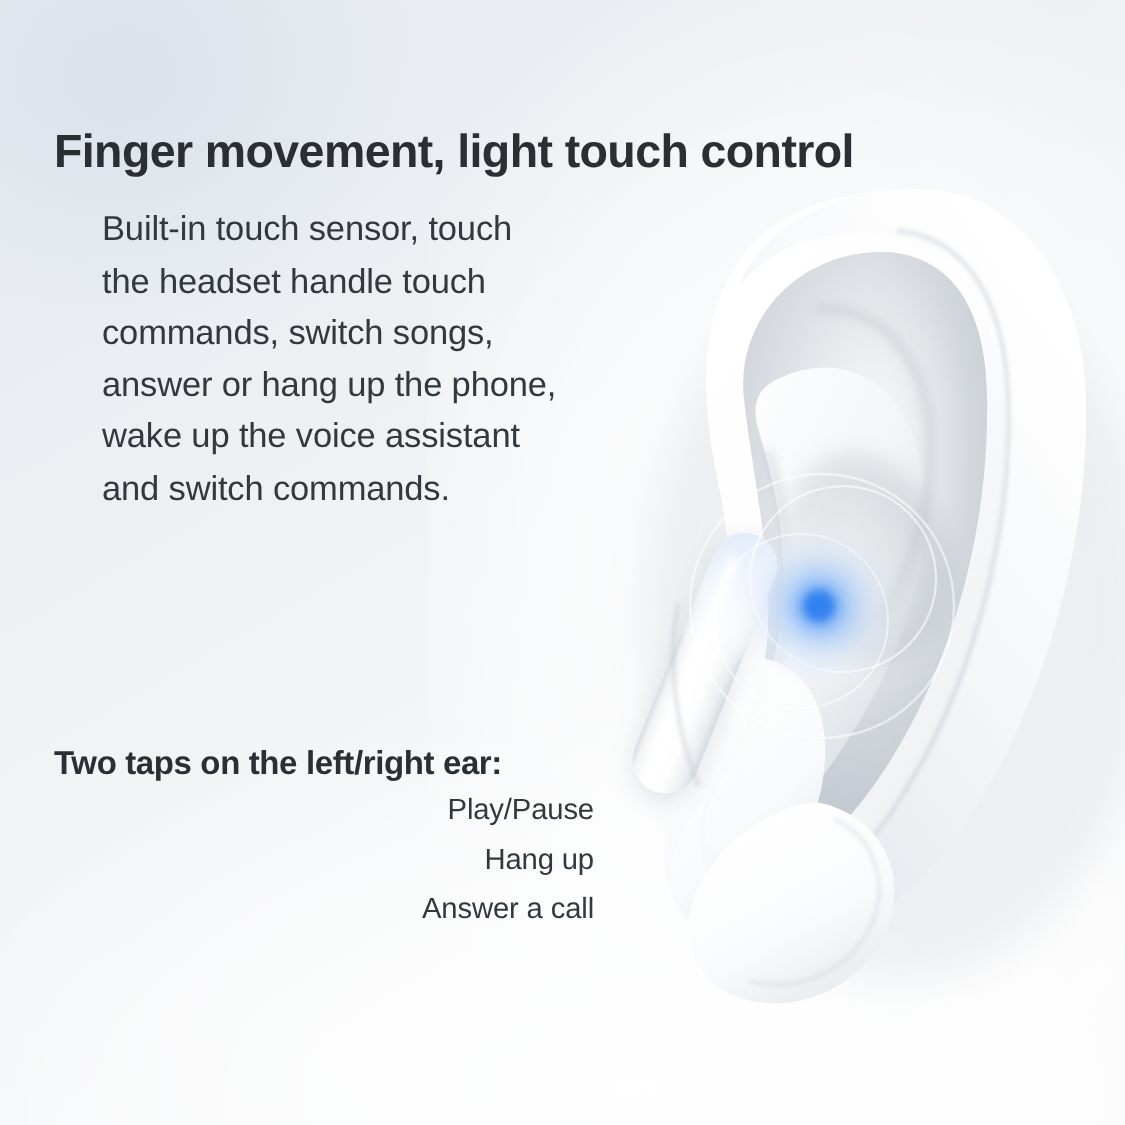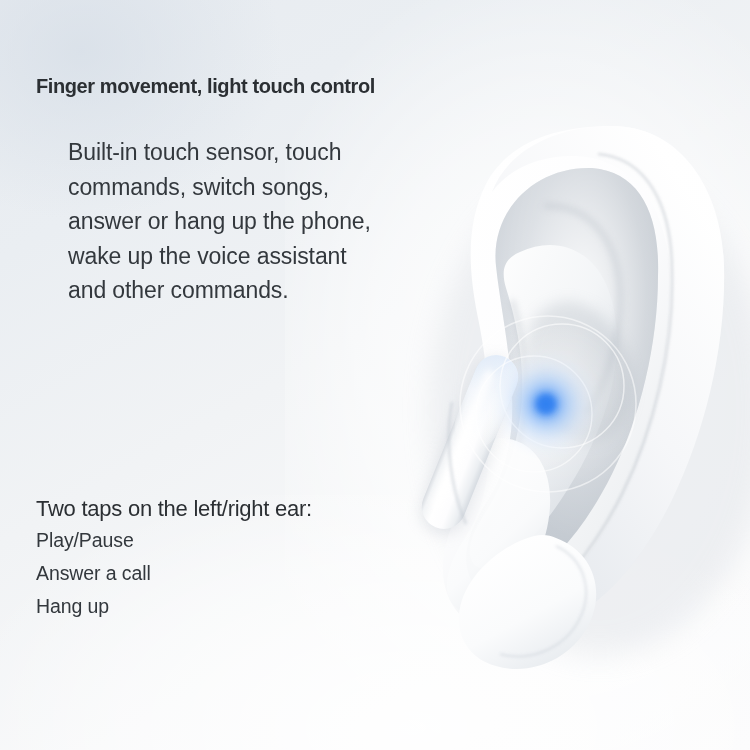--- a/index.html
+++ b/index.html
@@ -75,21 +75,21 @@
     left: 0; top: 0;
     width: 750px;
     height: 750px;
   }
 
   .headline {
     position: absolute;
     left: 36px;
     top: 62px;
     width: 600px;
-    font-size: 20px;
+    font-size: 31px;
     font-weight: bold;
     letter-spacing: -0.4px;
     color: #2b2f33;
     line-height: 1.15;
   }
 
   .body-copy {
     position: absolute;
     left: 36px;
     top: 112px;
@@ -101,34 +101,35 @@
     letter-spacing: -0.1px;
   }
   .body-copy .ln { display: block; white-space: pre; margin-left: 32px; }
 
   .subhead {
     position: absolute;
     left: 36px;
     top: 478px;
     width: 420px;
     font-size: 22px;
-    font-weight: normal;
+    font-weight: bold;
     letter-spacing: -0.25px;
     color: #2b2f33;
     line-height: 1.2;
   }
 
   .action-list {
     position: absolute;
     left: 36px;
     top: 524px;
     width: 360px;
     list-style: none;
     margin: 0;
     padding: 0;
+    text-align: right;
   }
   .action-list li {
     font-size: 19.5px;
     font-weight: normal;
     color: #33383d;
     line-height: 33px;
     letter-spacing: -0.1px;
     white-space: pre;
   }
 </style>
@@ -347,28 +348,29 @@
       </g>
     </svg>
   </div>
 
   <div class="text-layer">
 
     <h1 class="headline">Finger movement, light touch control</h1>
 
     <p class="body-copy">
       <span class="ln">Built-in touch sensor, touch</span>
+      <span class="ln">the headset handle touch</span>
       <span class="ln">commands, switch songs,</span>
       <span class="ln">answer or hang up the phone,</span>
       <span class="ln">wake up the voice assistant</span>
-      <span class="ln">and other commands.</span>
+      <span class="ln">and switch commands.</span>
     </p>
 
     <h2 class="subhead">Two taps on the left/right ear:</h2>
 
     <ul class="action-list">
       <li>Play/Pause</li>
+      <li>Hang up</li>
       <li>Answer a call</li>
-      <li>Hang up</li>
     </ul>
 
   </div>
 </div>
 
 </body></html>

